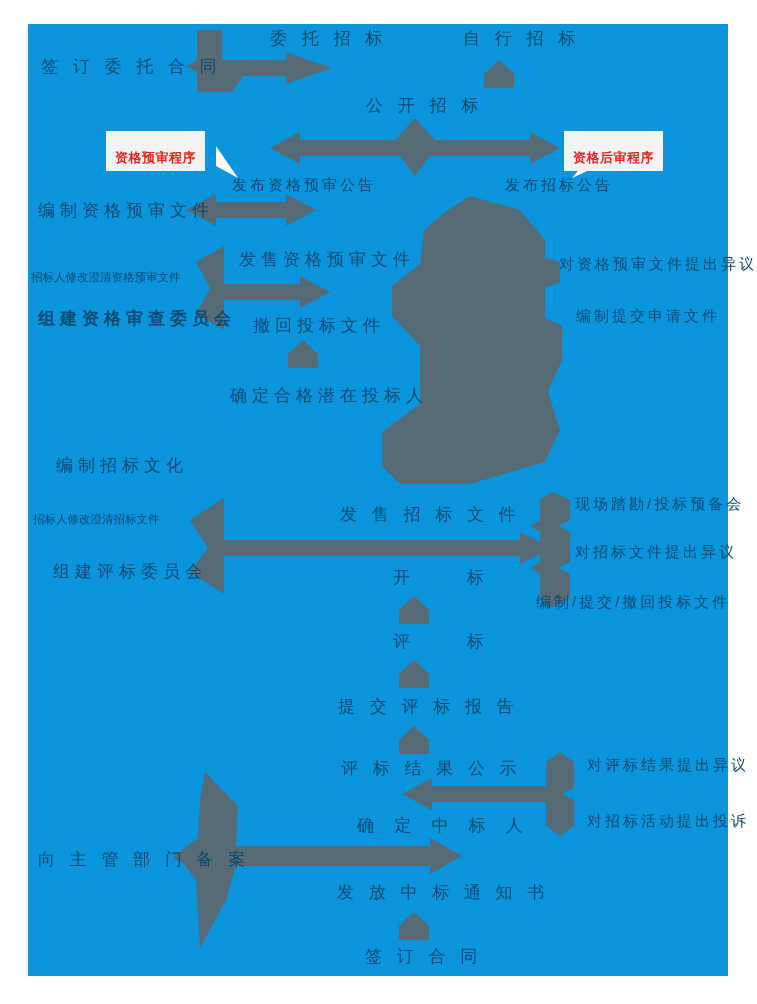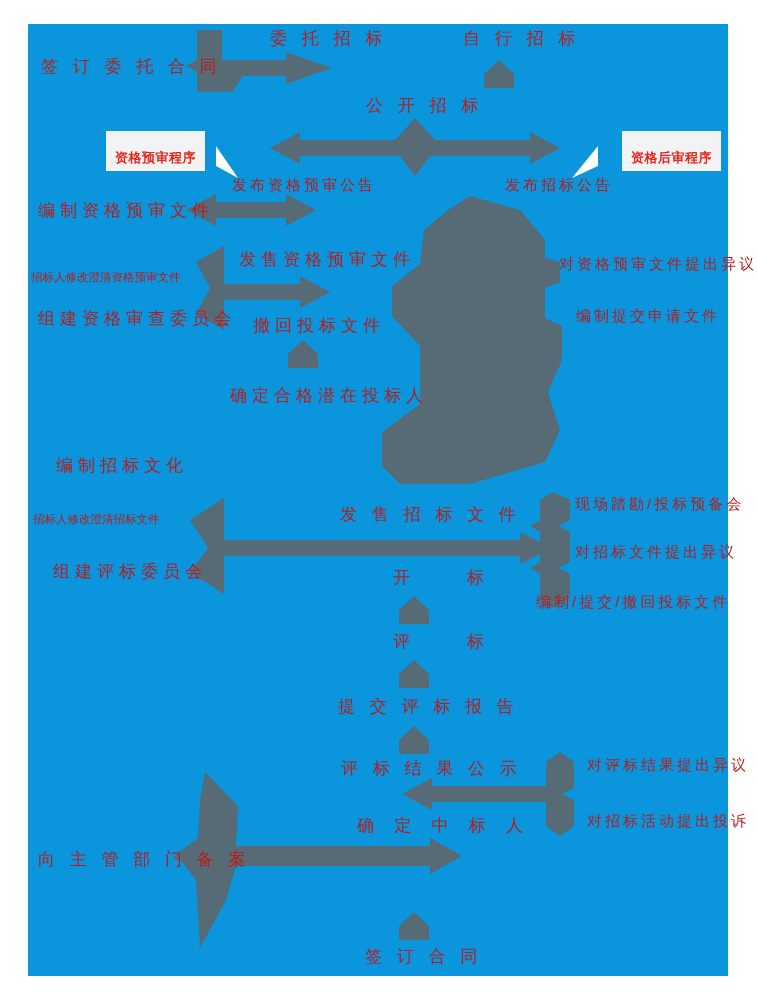--- a/index.html
+++ b/index.html
@@ -18,21 +18,21 @@
     width:700px;height:952px;
     background:#0b95dd;
   }
 
   
   #flow{position:absolute;left:0;top:0;width:757px;height:1004px;}
 
   
   .lbl{
     position:absolute;
-    color:#b91c1c;
+    color:#0c4a6e;
     white-space:nowrap;
     line-height:1;
     -webkit-font-smoothing:antialiased;
   }
   
   .main{
     font-size:17px;
     letter-spacing:5px;
     text-indent:5px;
   }
@@ -251,21 +251,21 @@
 
   <svg class="callout-tail" style="left:0;top:0;width:757px;height:1004px;">
     <polygon points="216,146 238,178 216,166" fill="#ffffff"></polygon>
     <polygon points="598,146 572,178 598,166" fill="#ffffff"></polygon>
   </svg>
 
   <div class="callout" style="left:106px;top:131px;">
     <span>资格预审程序</span>
   </div>
 
-  <div class="callout" style="left:622px;top:131px;">
+  <div class="callout" style="left:564px;top:131px;">
     <span>资格后审程序</span>
   </div>
 
   <div class="lbl main" style="left:36px;top:58px;">签 订 委 托 合 同</div>
 
   <div class="lbl main" style="left:265px;top:30px;">委 托 招 标</div>
 
   <div class="lbl main" style="left:458px;top:30px;">自 行 招 标</div>
 
   <div class="lbl main" style="left:361px;top:97px;">公 开 招 标</div>
@@ -275,21 +275,21 @@
   <div class="lbl side-sp" style="left:473px;top:177px;margin-left:29px;">发布招标公告</div>
 
   <div class="lbl main" style="left:33px;top:202px;">编制资格预审文件</div>
 
   <div class="lbl main" style="left:234px;top:251px;">发售资格预审文件</div>
 
   <div class="lbl side-sm" style="left:31px;top:272px;">招标人修改澄清资格预审文件</div>
 
   <div class="lbl side-sp" style="left:556px;top:256px;">对资格预审文件提出异议</div>
 
-  <div class="lbl main" style="left:33px;top:310px;">组建资格审查委员会</div>
+  <div class="lbl main" style="left:33px;top:310px;font-weight:bold;">组建资格审查委员会</div>
 
   <div class="lbl side-sp" style="left:573px;top:308px;">编制提交申请文件</div>
 
   <div class="lbl main" style="left:248px;top:317px;">撤回投标文件</div>
 
   <div class="lbl main" style="left:225px;top:387px;">确定合格潜在投标人</div>
 
   <div class="lbl main" style="left:51px;top:457px;">编制招标文化</div>
 
   <div class="lbl main" style="left:335px;top:506px;">发 售 招 标 文 件</div>
@@ -313,16 +313,17 @@
   <div class="lbl main" style="left:336px;top:760px;">评 标 结 果 公 示</div>
 
   <div class="lbl side-sp" style="left:584px;top:757px;">对评标结果提出异议</div>
 
   <div class="lbl main" style="left:352px;top:818px;font-family:Liberation Mono, monospace;">确 定 中 标 人</div>
 
   <div class="lbl side-sp" style="left:584px;top:813px;">对招标活动提出投诉</div>
 
   <div class="lbl main" style="left:33px;top:851px;">向 主 管 部 门 备 案</div>
 
+  <div class="lbl main" style="left:332px;top:884px;">发 放 中 标 通 知 书</div>
 
   <div class="lbl main" style="left:360px;top:948px;">签 订 合 同</div>
 
 </div>
 
 </body></html>

